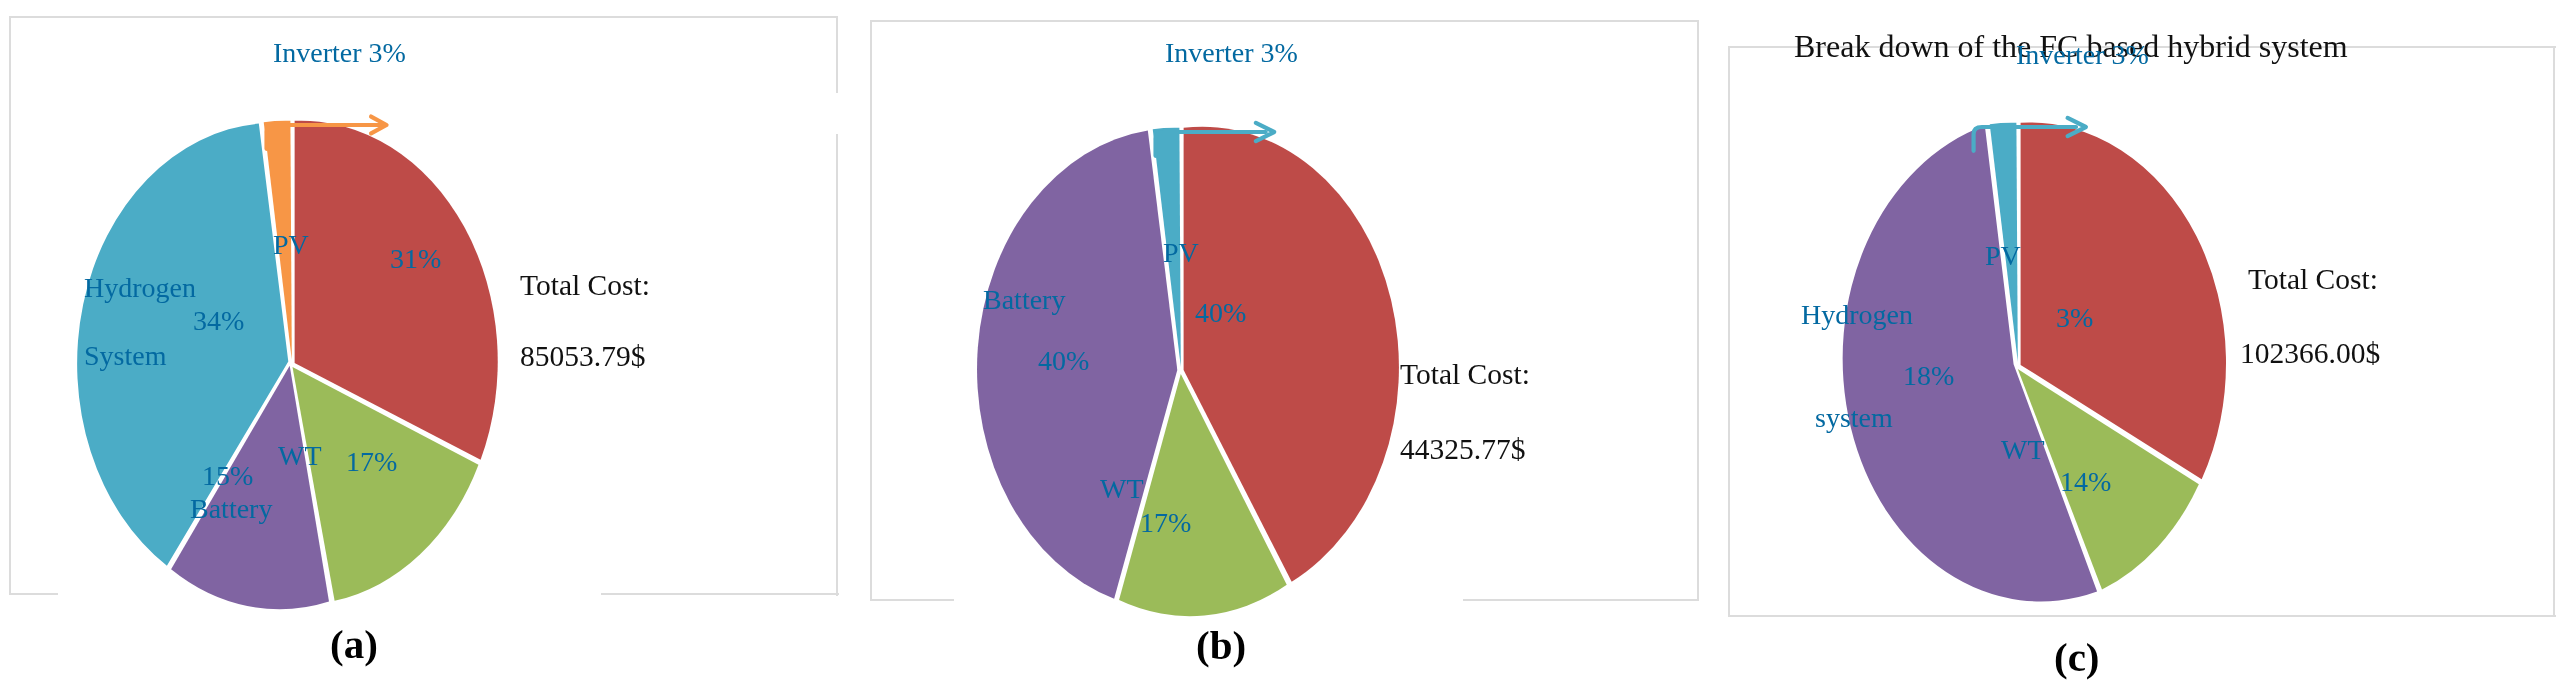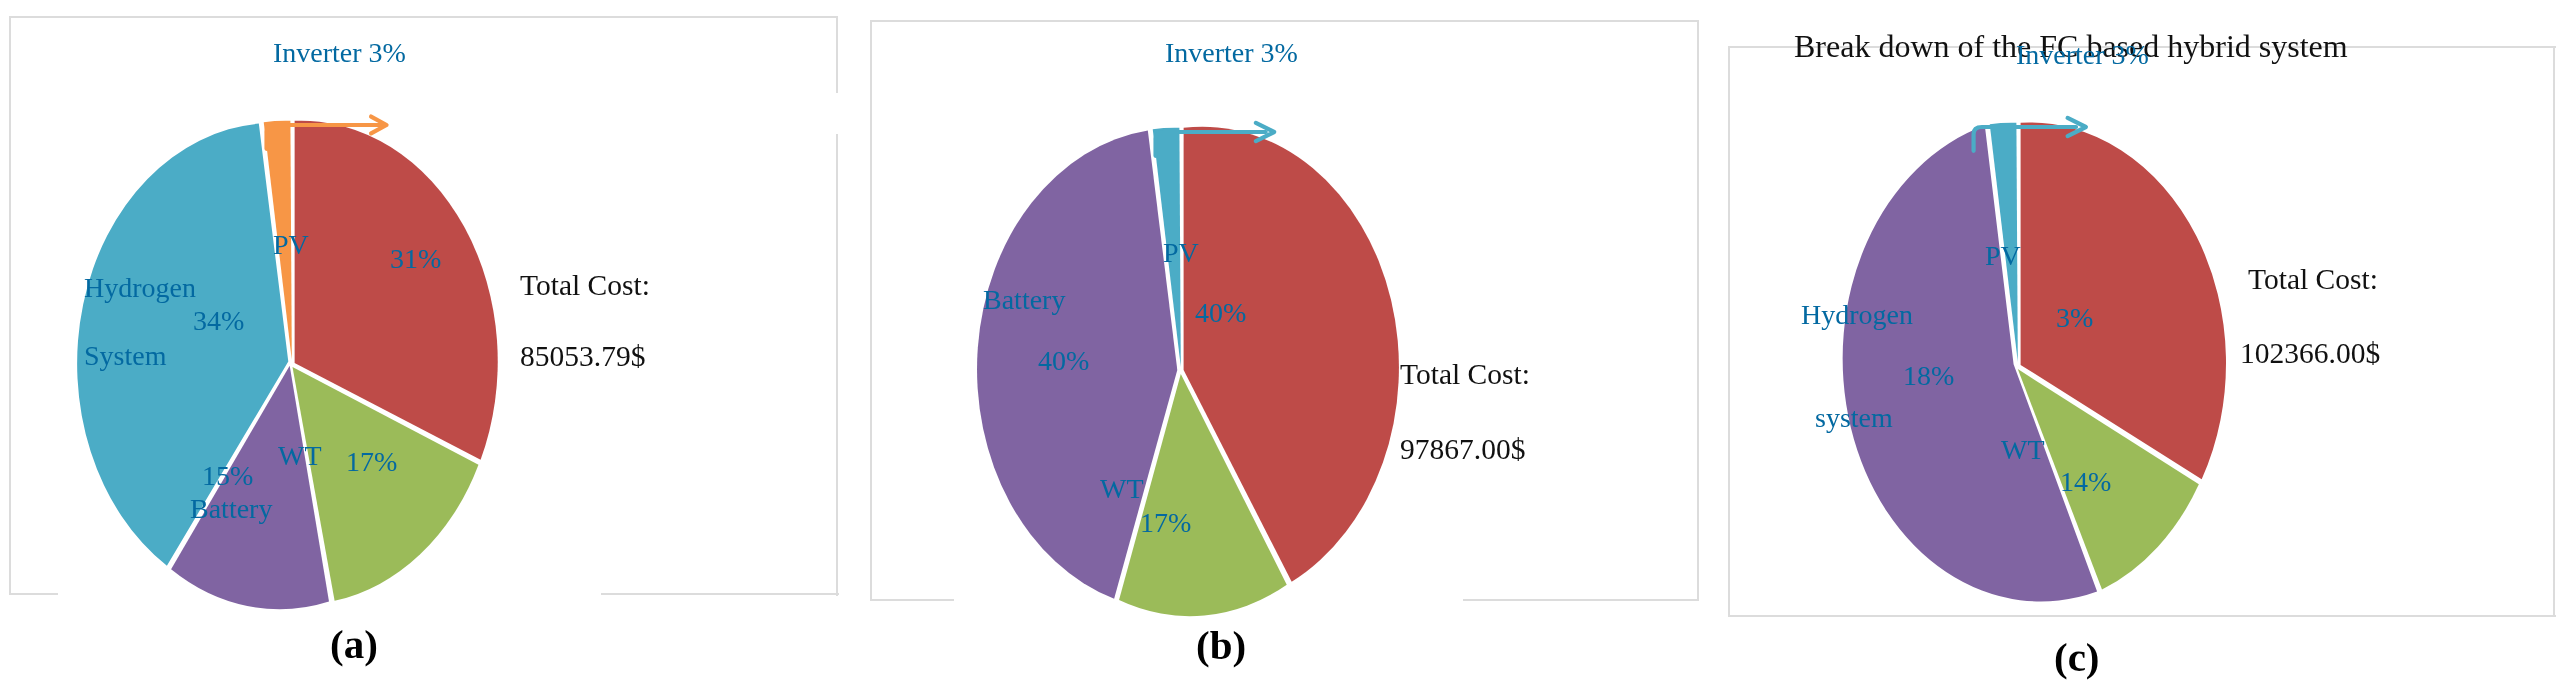--- a/index.html
+++ b/index.html
@@ -118,21 +118,21 @@
     <div class="lbl" style="left:304px;top:239px;">PV</div>
     <div class="lbl" style="left:336px;top:299px;">40%</div>
 
     <div class="lbl" style="left:241px;top:475px;">WT</div>
     <div class="lbl" style="left:281px;top:509px;">17%</div>
 
     <div class="lbl" style="left:124px;top:286px;">Battery</div>
     <div class="lbl" style="left:179px;top:347px;">40%</div>
 
     <div class="cost" style="left:541px;top:360px;">Total Cost:</div>
-    <div class="cost" style="left:541px;top:435px;">97867.00$</div>
+    <div class="cost" style="left:541px;top:435px;">44325.77$</div>
 
     <div class="figlabel" style="left:337px;top:621px;">(b)</div>
   </div>
 
   <div class="panel" style="left:1717px;top:16px;width:859px;height:588px;">
 
     <div class="pborder" style="left:10.5px;top:30px;width:828px;height:2.1px;"></div>
     <div class="pborder" style="left:10.5px;top:30px;width:2.1px;height:571px;"></div>
     <div class="pborder" style="left:836px;top:30px;width:2.1px;height:571px;"></div>
     <div class="pborder" style="left:10.5px;top:599px;width:828px;height:2.1px;"></div>

